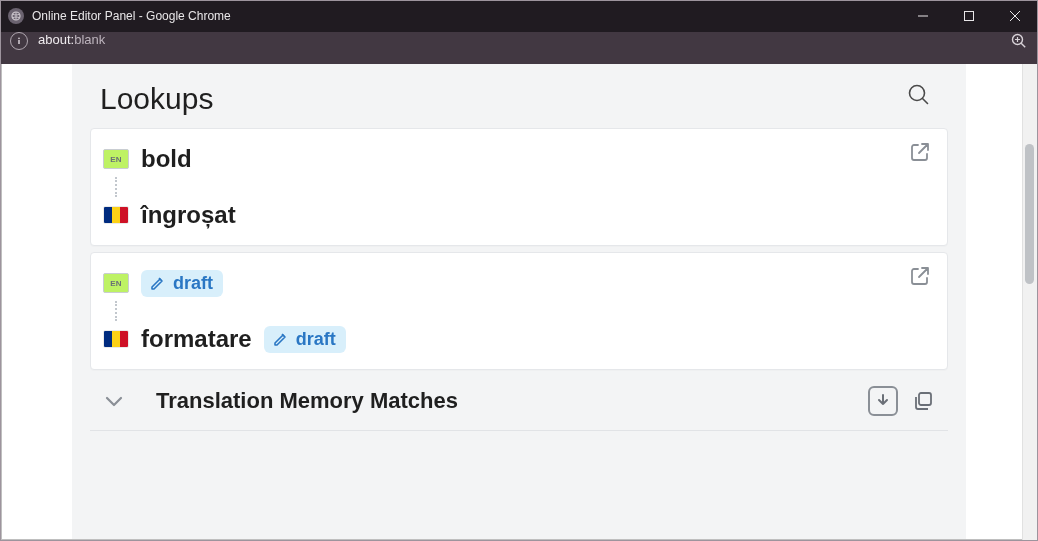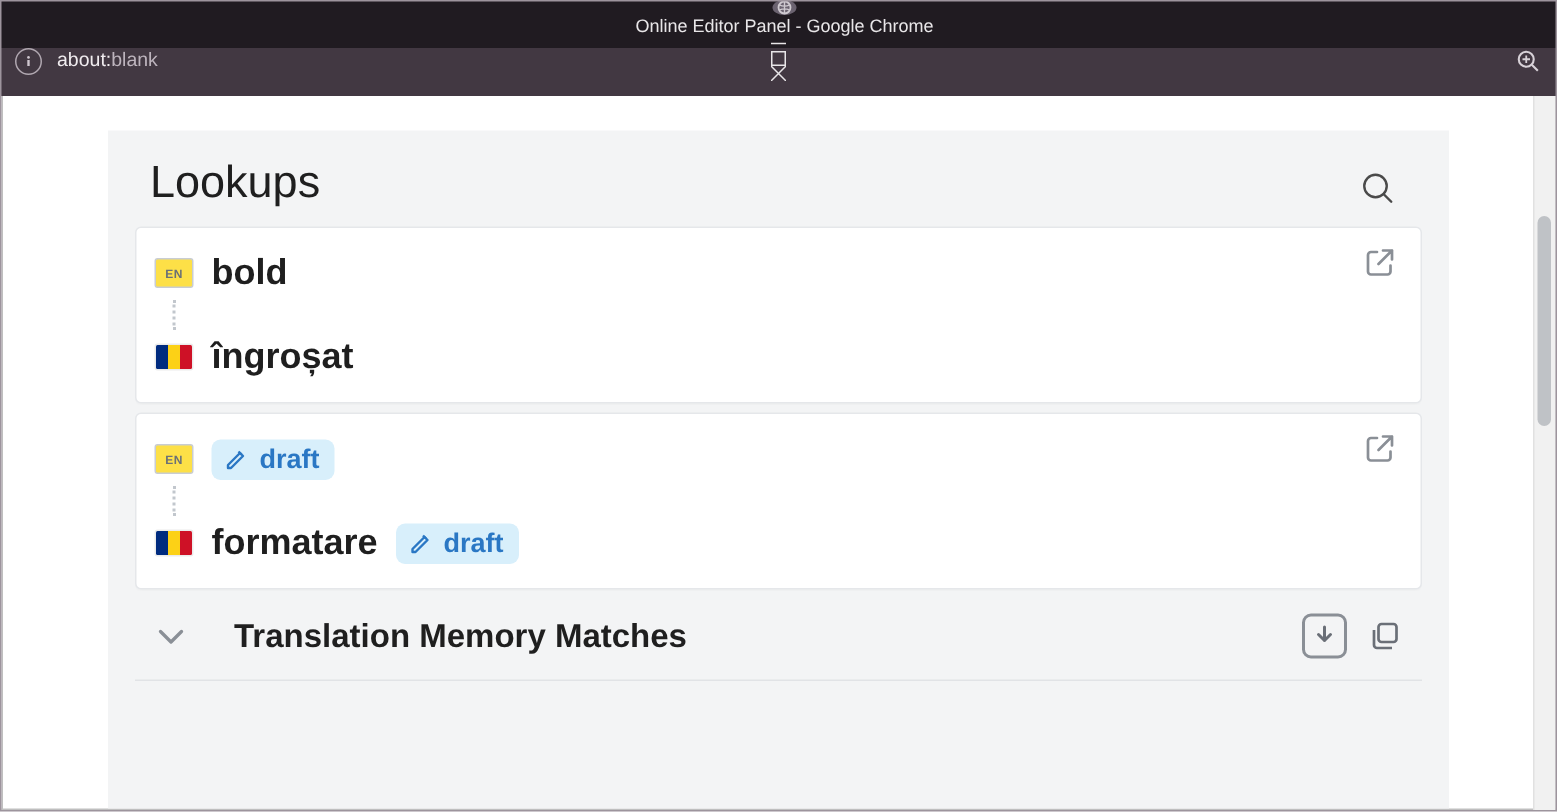--- a/index.html
+++ b/index.html
@@ -1,19 +1,19 @@
 <!DOCTYPE html>
 <html><head>
 <meta charset="utf-8">
 <style>
   * { box-sizing: border-box; margin: 0; padding: 0; }
   html, body { width: 1038px; height: 541px; overflow: hidden; font-family: "Segoe UI", Arial, sans-serif; background: #fff; }
   
   
-  .titlebar { height: 32px; background: #201b21; display: flex; align-items: center; color: #e8e6e8; flex-direction: column; }
+  .titlebar { height: 32px; background: #201b21; display: flex; align-items: center; color: #e8e6e8; }
   .titlebar .favicon { width: 16px; height: 16px; margin-left: 8px; border-radius: 50%; background: #6b6370; display:flex; align-items:center; justify-content:center; }
   .titlebar .title { margin-left: 8px; font-size: 12px; flex: 0 0 auto; }
   .titlebar .spacer { flex: 1; }
   .winbtn { width: 46px; height: 32px; display: flex; align-items: center; justify-content: center; color: #e8e6e8; }
   .winbtn svg { display:block; }
   
   
   .addrbar { height: 32px; background: #423842; display: flex; align-items: flex-start; color: #d8d2d8; padding: 0 10px; }
   .addrbar .info-icon { width: 18px; height: 18px; border: 1px solid #b0a7b0; border-radius: 50%; display: flex; align-items: center; justify-content: center; font-size: 10px; color: #cfc7cf; margin-right: 10px; }
   .addrbar .url { font-size: 13px; }
@@ -21,34 +21,34 @@
   .addrbar .url .rest { color: #bdb4bd; }
   .addrbar .spacer { flex: 1; }
   .addrbar .zoom { width: 18px; height: 18px; color: #d8d2d8; }
   
   
   .viewport { position: absolute; top: 64px; left: 1px; right: 1px; bottom: 1px; border: 1px solid #bfbfbf; border-top: none; background: #fff; overflow: hidden; }
   
   .content-scroll { position: absolute; inset: 0; overflow: hidden; }
   .panel { background: #f3f4f5; min-height: 100%; padding: 0 0 40px 0; }
   
-  .header-row { display: flex; align-items: flex-end; padding: 18px 34px 12px 28px; margin-top: 23px; }
+  .header-row { display: flex; align-items: flex-start; padding: 18px 34px 12px 28px; }
   .page-title { font-size: 30px; font-weight: 400; color: #1f1f1f; flex: 1; }
   .search-glass { width: 26px; height: 26px; color: #4a4a4a; }
   
   .section-header { display: flex; align-items: center; padding: 10px 28px 10px 28px; }
   .chevron-toggle { width: 28px; height: 28px; display:flex; align-items:center; justify-content:center; color: #7a7f86; margin-right: 28px; }
   .section-title { font-size: 22px; font-weight: 700; color: #1f1f1f; flex: 1; }
   .section-action { width: 30px; height: 30px; display:flex; align-items:center; justify-content:center; color: #6a6f77; border: 2px solid #8a8f96; border-radius: 6px; margin-left: 10px; }
   .stack-action { width: 30px; height: 30px; display:flex; align-items:center; justify-content:center; color: #6a6f77; margin-left: 10px; }
   
   .cards { padding: 0 18px; }
   .card { background: #fff; border: 1px solid #e5e7ea; border-radius: 4px; margin-bottom: 6px; padding: 12px 18px 12px 12px; box-shadow: 0 1px 1px rgba(0,0,0,0.02); position: relative; }
   .term-row { display: flex; align-items: center; min-height: 36px; }
-  .flag-box { width: 26px; height: 20px; margin-right: 12px; display:flex; align-items:center; justify-content:center; font-size: 8px; font-weight:700; border:1px solid #c9cdd2; background:#fde047; color:#6a7077; border-radius:2px; letter-spacing:0.3px; flex-shrink:0; }
+  .flag-box { width: 26px; height: 20px; margin-right: 12px; display:flex; align-items:center; justify-content:center; font-size: 8px; font-weight:700; border:1px solid #c9cdd2; background:#bef264; color:#6a7077; border-radius:2px; letter-spacing:0.3px; flex-shrink:0; }
   .flag-ro { display:flex; width:26px; height:18px; margin-right:12px; border-radius:2px; overflow:hidden; flex-shrink:0; border:1px solid rgba(0,0,0,0.08); }
   .flag-ro span { flex:1; }
   .flag-ro .b { background:#002B7F; }
   .flag-ro .y { background:#FCD116; }
   .flag-ro .r { background:#CE1126; }
   .term-text { font-size: 24px; font-weight: 600; color: #1f1f1f; margin-right: 12px; }
   .draft-badge { display:inline-flex; align-items:center; gap:6px; background:#d8effb; color:#2a77c4; border-radius:6px; padding:3px 10px 3px 8px; font-size:18px; font-weight:700; }
   .draft-badge .pencil { width:18px; height:18px; color:#2a77c4; }
   .connector { height: 20px; margin-left: 12px; border-left: 2px dotted #c2c7cd; }
   .open-ext { position:absolute; top:12px; right:14px; width:24px; height:24px; color:#8a8f96; }

